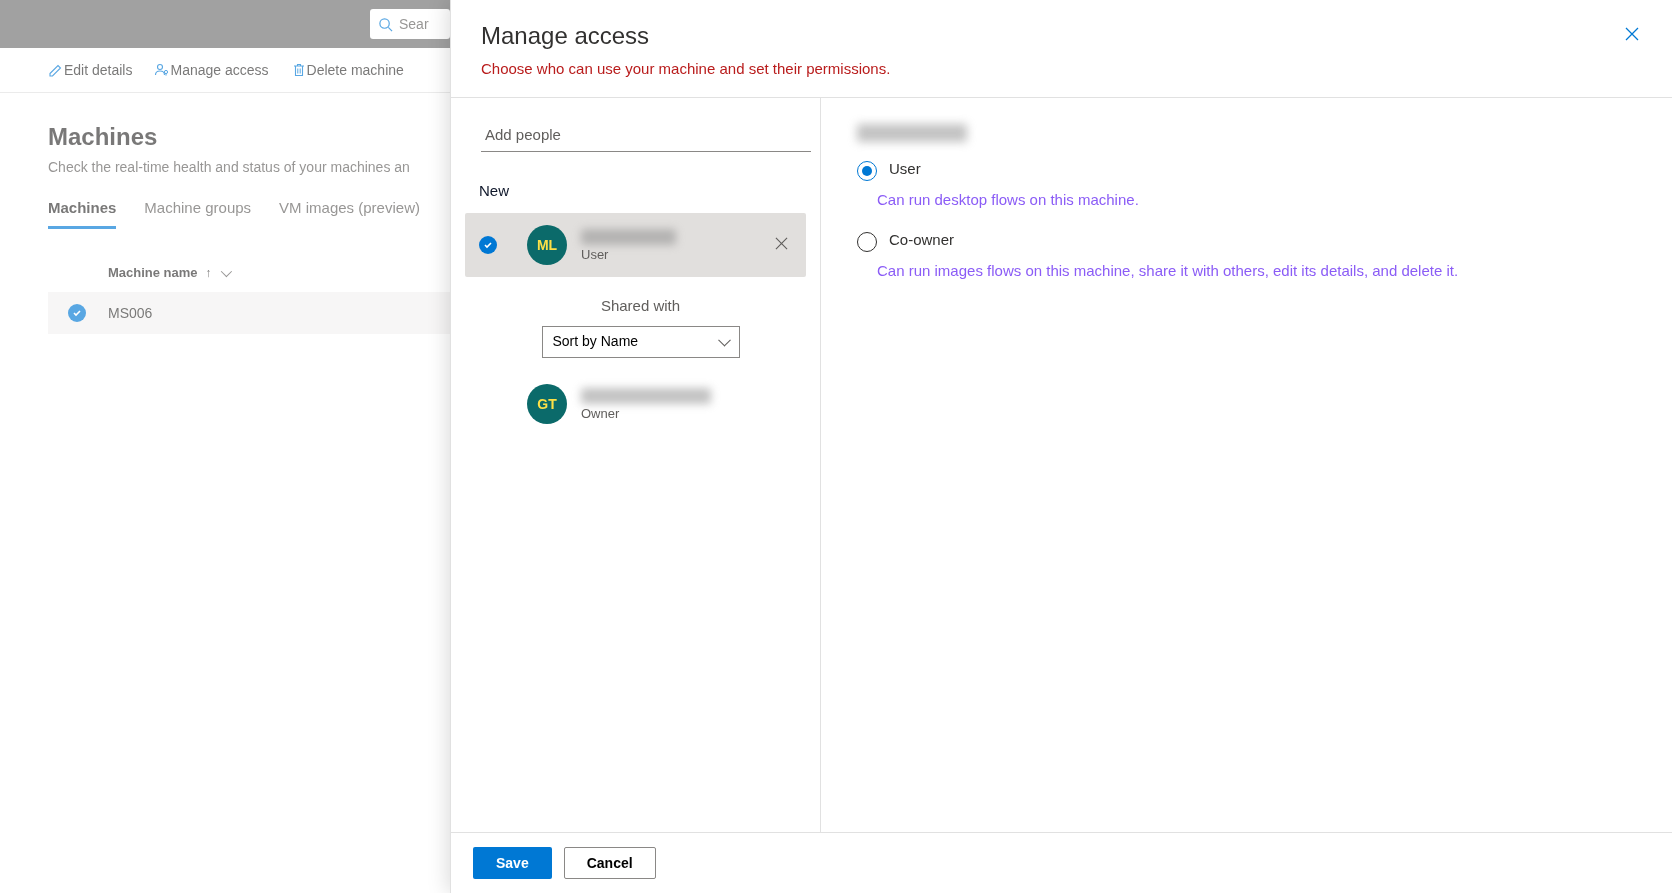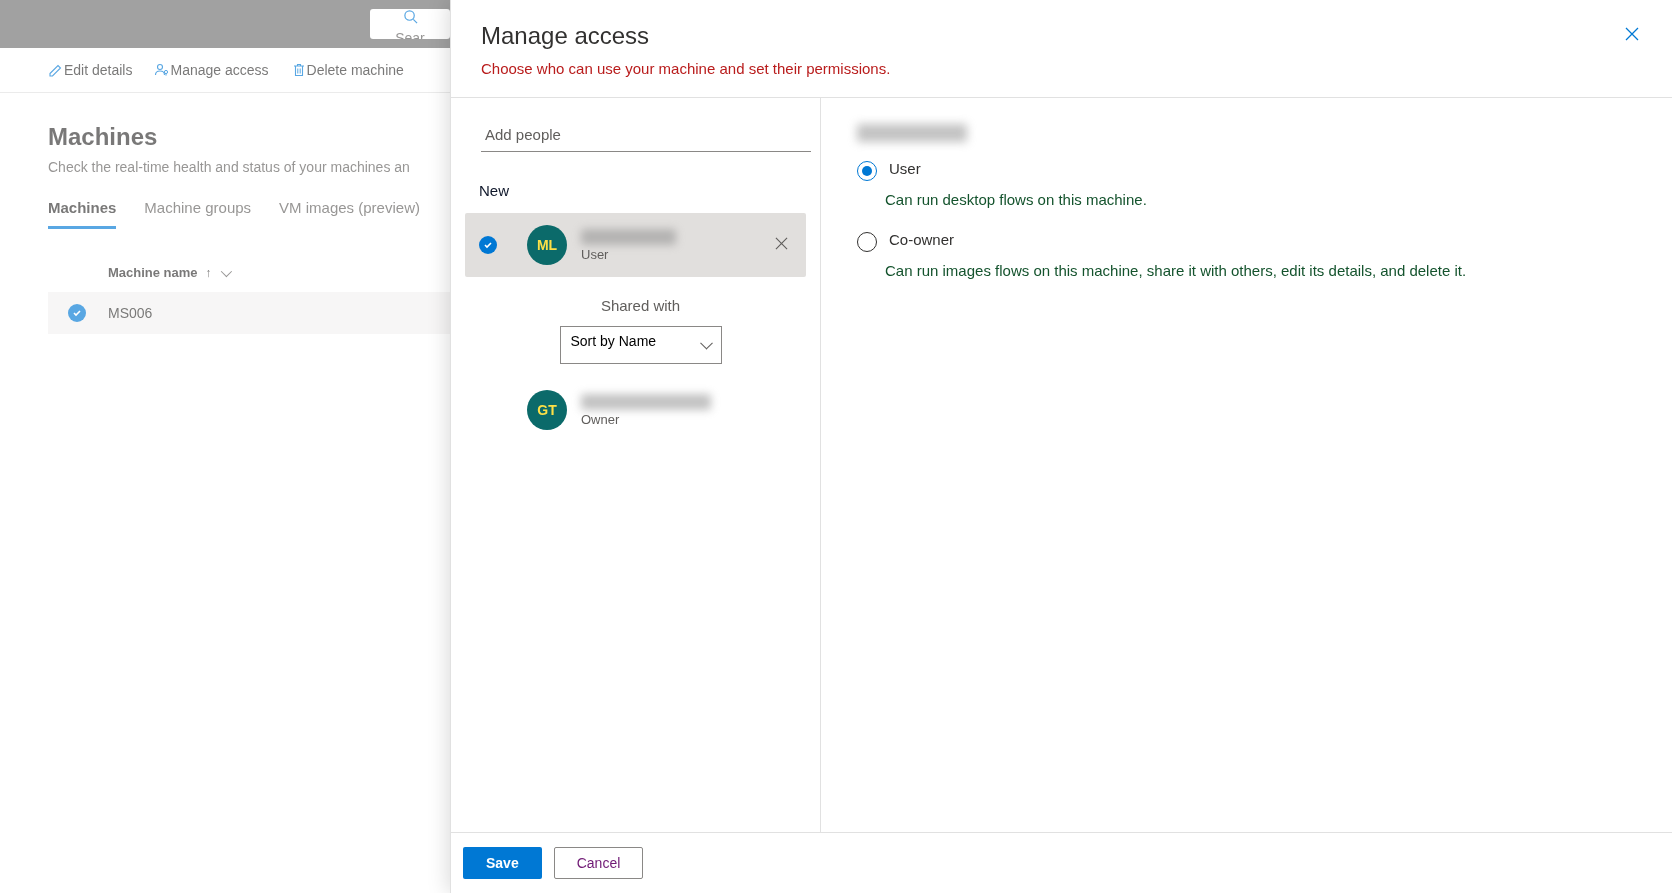--- a/index.html
+++ b/index.html
@@ -25,21 +25,20 @@
     .search-box {
       background: #fff;
       border-radius: 3px;
       height: 30px;
       width: 80px;
       display: flex;
       align-items: center;
       padding: 0 8px;
       gap: 6px;
       overflow: hidden;
-      flex-direction: column;
     }
     .command-bar {
       height: 45px;
       border-bottom: 1px solid #e1e1e1;
       display: flex;
       align-items: center;
       gap: 22px;
       padding-left: 48px;
       color: #323130;
       font-size: 14px;
@@ -266,24 +265,24 @@
       gap: 12px;
       margin: 20px 0 14px 10px;
       flex-direction: column;
     }
     .shared-with-label {
       font-size: 15px;
       color: #605e5c;
     }
     .sort-dropdown {
       border: 1px solid #8a8886;
-      padding: 6px 30px 14px 10px;
+      padding: 6px 30px 8px 10px;
       font-size: 14px;
       position: relative;
-      width: 162px;
+      width: 198px;
       cursor: pointer;
       background: #fff;
     }
     .sort-dropdown::after {
       content: "";
       position: absolute;
       right: 10px;
       top: 50%;
       width: 8px;
       height: 8px;
@@ -331,47 +330,48 @@
       height: 10px;
       background: #0078d4;
       border-radius: 50%;
     }
     .radio-label {
       font-size: 15px;
       color: #323130;
     }
     .radio-desc {
       font-size: 15px;
-      color: #14532d;
+      color: #8b5cf6;
       margin-top: 8px;
-      margin-left: 28px;
+      margin-left: 20px;
       line-height: 1.45;
     }
     .panel-footer {
       border-top: 1px solid #e1e1e1;
-      padding: 14px 12px;
+      padding: 14px 22px;
       display: flex;
       gap: 12px;
     }
     .btn {
       font-size: 14px;
       padding: 7px 22px;
       border-radius: 2px;
       cursor: pointer;
       border: 1px solid transparent;
     }
     .btn-primary {
       background: #0078d4;
       color: #fff;
       font-weight: 600;
     }
     .btn-secondary {
       background: #fff;
-      color: #701a75;
+      color: #000000;
       border: 1px solid #8a8886;
+      font-weight: bold;
     }
     .chevron-down-sm {
       display: inline-block;
       width: 8px;
       height: 8px;
       border-right: 1.5px solid #605e5c;
       border-bottom: 1.5px solid #605e5c;
       transform: rotate(45deg) translateY(-2px);
       margin-left: 6px;
     }

